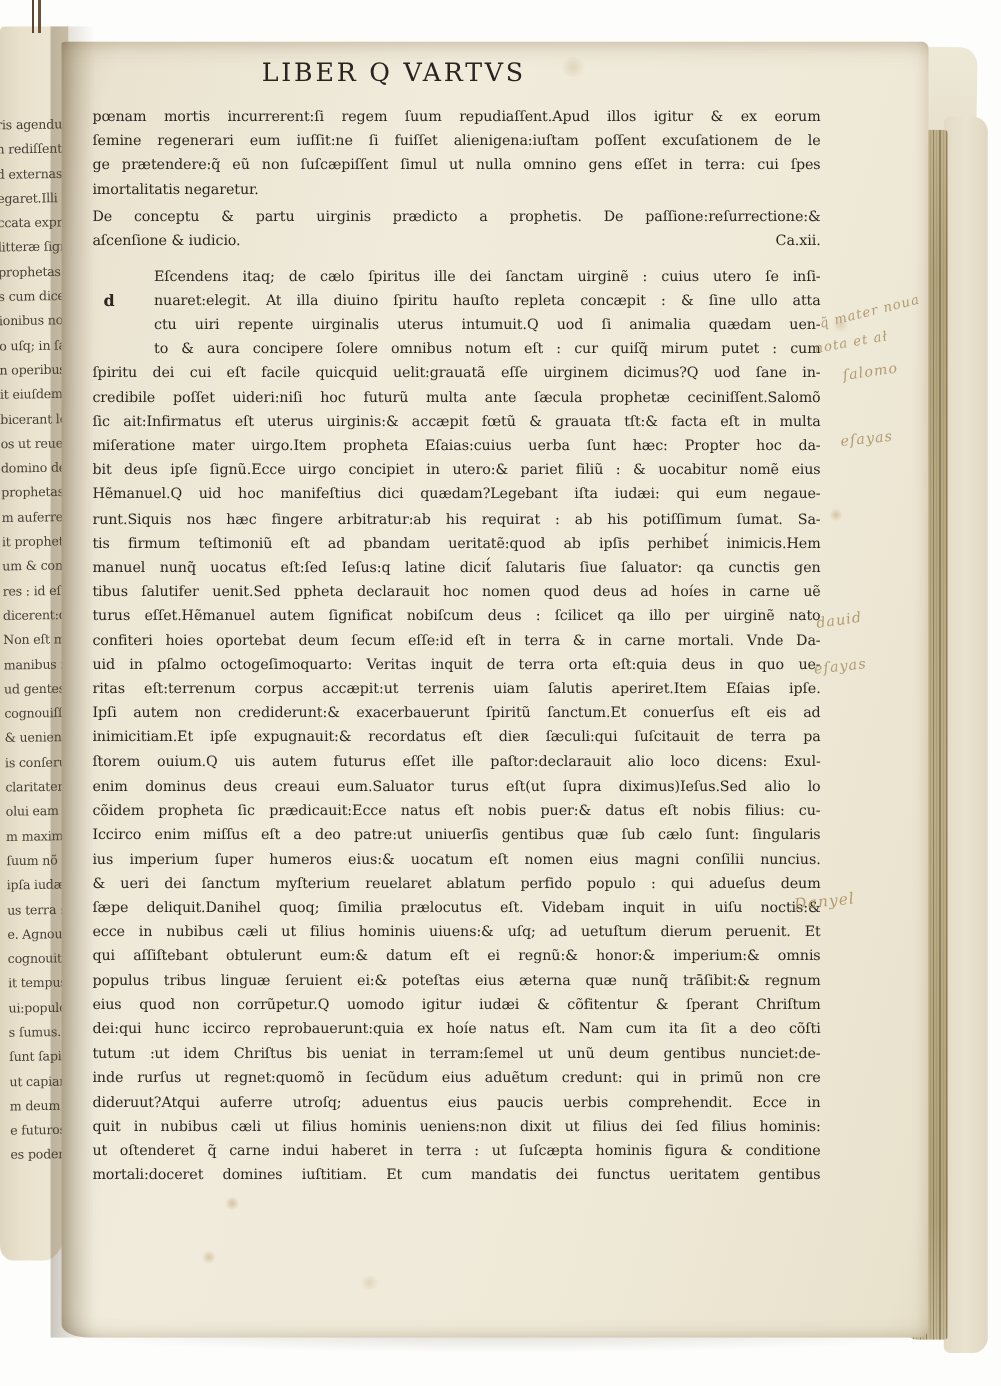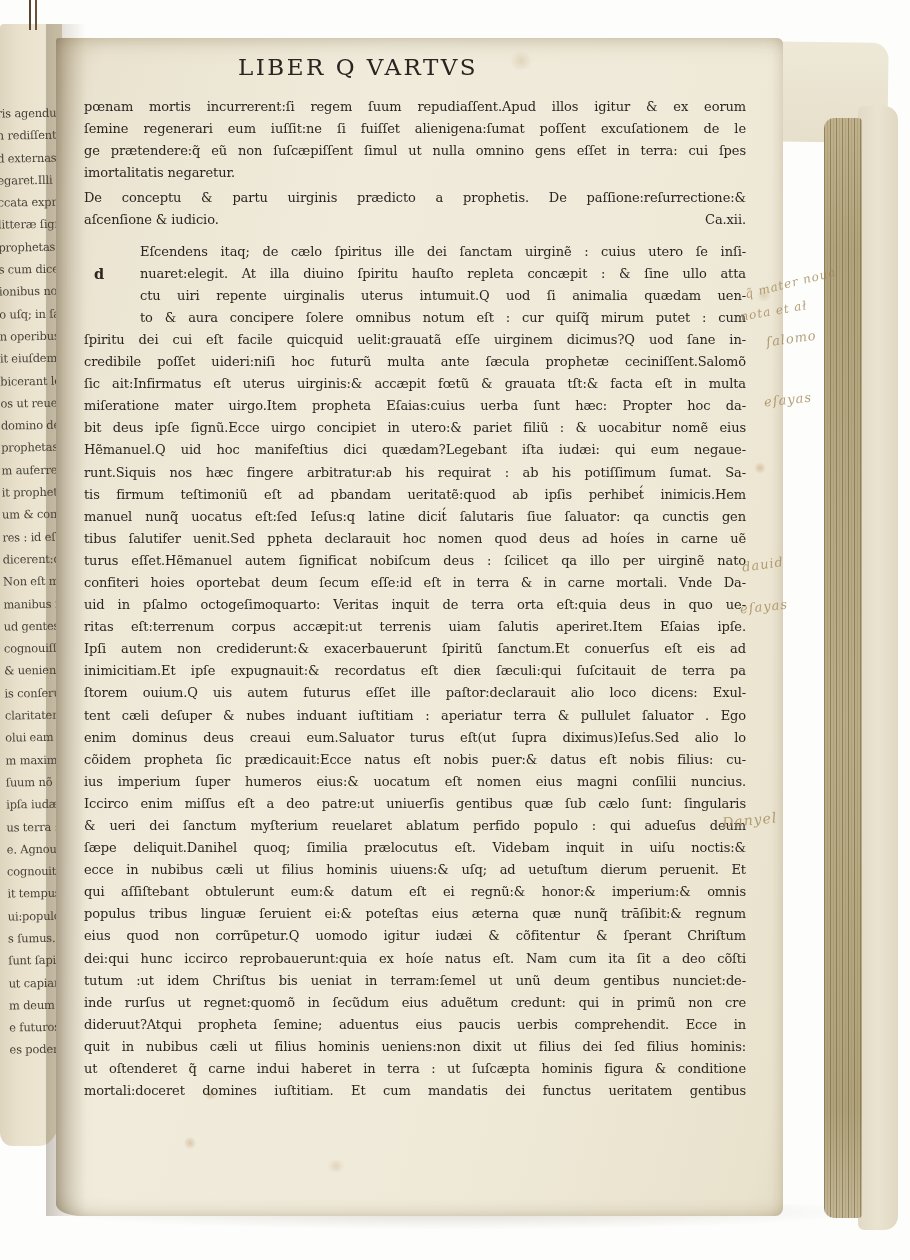--- a/index.html
+++ b/index.html
@@ -31,21 +31,21 @@
     background:linear-gradient(180deg,#eee8d7,#e6dfcb);border-radius:2px 16px 2px 0;transform:rotate(.8deg);}
 
   
   .fore-edge{position:absolute;left:824px;top:118px;width:38px;height:1100px;z-index:2;
     background:
       repeating-linear-gradient(90deg,rgba(104,88,54,.50) 0 1px,rgba(0,0,0,0) 1px 3px,rgba(150,134,98,.35) 3px 4px,rgba(0,0,0,0) 4px 6px),
       linear-gradient(180deg,#c0b28c 0%,#b2a47d 12%,#bbad87 55%,#b0a27a 90%,#c3b694 100%);
     border-radius:10px 4px 4px 10px;}
 
   
-  .page{position:absolute;left:56px;top:38px;width:727px;height:1178px;z-index:3;
+  .page{position:absolute;left:56px;top:38px;width:788px;height:1178px;z-index:3;
     background:linear-gradient(105deg,#ddd3bb 0%,#eae3d0 5%,#f0ebdb 32%,#efe9d8 68%,#e9e2cd 96%,#e4dcc4 100%);
     border-radius:3px 6px 8px 26px / 3px 6px 8px 12px;
     box-shadow:inset 20px 0 30px -20px rgba(80,60,30,.5),inset -8px 0 16px -10px rgba(120,95,60,.28),inset 0 14px 22px -14px rgba(140,120,80,.35),inset 0 -10px 18px -12px rgba(140,120,80,.30);}
 
   .stain{position:absolute;border-radius:50%;pointer-events:none;}
 
   
   .running-title{position:absolute;left:182px;top:16px;font-size:23px;letter-spacing:2.5px;color:#292420;white-space:nowrap;}
 
   
@@ -131,21 +131,21 @@
     <span class="stain" style="left:148px;top:1050px;width:14px;height:12px;background:radial-gradient(circle,rgba(150,100,30,.30),transparent 70%);"></span>
     <span class="stain" style="left:128px;top:1098px;width:12px;height:14px;background:radial-gradient(circle,rgba(150,100,30,.26),transparent 70%);"></span>
     <span class="stain" style="left:270px;top:1122px;width:20px;height:12px;background:radial-gradient(circle,rgba(150,110,40,.16),transparent 70%);"></span>
 
     <div class="running-title">LIBER Q VARTVS</div>
 
     <div class="textblock">
       <div class="para1">
 
       <div class="tline">pœnam mortis incurrerent:ſi regem ſuum repudiaſſent.Apud illos igitur &amp; ex eorum</div>
-          <div class="tline">ſemine regenerari eum iuſſit:ne ſi fuiſſet alienigena:ſumat poſſent excuſationem de le</div>
+          <div class="tline">ſemine regenerari eum iuſſit:ne ſi fuiſſet alienigena:iuſtam poſſent excuſationem de le</div>
           <div class="tline">ge prætendere:q̃ eũ non ſuſcæpiſſent ſimul ut nulla omnino gens eſſet in terra: cui ſpes</div>
           <div class="tline">imortalitatis negaretur.</div>
         </div>
       <div class="heading">
         <div class="tline">De conceptu &amp; partu uirginis prædicto a prophetis. De paſſione:reſurrectione:&amp;</div>
         <div class="tline hrow">
           <span>aſcenſione &amp; iudicio.</span>
           <span>Ca.xii.</span>
         </div>
       </div>
@@ -165,35 +165,34 @@
           <div class="tline">tis firmum teſtimoniũ eſt ad pbandam ueritatẽ:quod ab ipſis perhibet́ inimicis.Hem</div>
           <div class="tline">manuel nunq̃ uocatus eſt:ſed Ieſus:q latine dicit́ ſalutaris ſiue ſaluator: qa cunctis gen</div>
           <div class="tline">tibus ſalutifer uenit.Sed ppheta declarauit hoc nomen quod deus ad hoíes in carne uẽ</div>
           <div class="tline">turus eſſet.Hẽmanuel autem ſignificat nobiſcum deus : ſcilicet qa illo per uirginẽ nato</div>
           <div class="tline">confiteri hoies oportebat deum ſecum eſſe:id eſt in terra &amp; in carne mortali. Vnde Da-</div>
           <div class="tline">uid in pſalmo octogeſimoquarto: Veritas inquit de terra orta eſt:quia deus in quo ue-</div>
           <div class="tline">ritas eſt:terrenum corpus accæpit:ut terrenis uiam ſalutis aperiret.Item Eſaias ipſe.</div>
           <div class="tline">Ipſi autem non crediderunt:&amp; exacerbauerunt ſpiritũ ſanctum.Et conuerſus eſt eis ad</div>
           <div class="tline">inimicitiam.Et ipſe expugnauit:&amp; recordatus eſt dieʀ ſæculi:qui ſuſcitauit de terra pa</div>
           <div class="tline">ſtorem ouium.Q uis autem futurus eſſet ille paſtor:declarauit alio loco dicens:  Exul-</div>
-          <div class="tline">tent cæli deſuper &amp; nubes induant iuſtitiam : aperiatur terra &amp; pullulet ſaluator . Ego</div>
           <div class="tline">enim dominus deus creaui eum.Saluator turus eſt(ut ſupra diximus)Ieſus.Sed alio lo</div>
           <div class="tline">cõidem propheta ſic prædicauit:Ecce natus eſt nobis puer:&amp; datus eſt nobis filius: cu-</div>
+          <div class="tline">Iccirco enim miſſus eſt a deo patre:ut uniuerſis gentibus quæ ſub cælo ſunt: ſingularis</div>
           <div class="tline">ius imperium ſuper humeros eius:&amp; uocatum eſt nomen eius magni conſilii nuncius.</div>
-          <div class="tline">Iccirco enim miſſus eſt a deo patre:ut uniuerſis gentibus quæ ſub cælo ſunt: ſingularis</div>
           <div class="tline">&amp; ueri dei ſanctum myſterium reuelaret ablatum perfido populo : qui adueſus deum</div>
           <div class="tline">ſæpe deliquit.Danihel quoq; ſimilia prælocutus eſt. Videbam inquit in uiſu noctis:&amp;</div>
           <div class="tline">ecce in nubibus cæli ut filius hominis uiuens:&amp; uſq; ad uetuſtum dierum peruenit.  Et</div>
           <div class="tline">qui aſſiſtebant obtulerunt eum:&amp; datum eſt ei regnũ:&amp; honor:&amp; imperium:&amp; omnis</div>
           <div class="tline">populus tribus linguæ ſeruient ei:&amp; poteſtas eius æterna quæ nunq̃ trāſibit:&amp; regnum</div>
           <div class="tline">eius quod non corrũpetur.Q uomodo igitur iudæi &amp; cõfitentur &amp; ſperant Chriſtum</div>
           <div class="tline">dei:qui hunc iccirco reprobauerunt:quia ex hoíe natus eſt. Nam cum ita ſit a deo cõſti</div>
           <div class="tline">tutum :ut idem Chriſtus bis ueniat in terram:ſemel ut unũ deum gentibus nunciet:de-</div>
           <div class="tline">inde rurſus ut regnet:quomõ in ſecũdum eius aduẽtum credunt: qui in primũ non cre</div>
-          <div class="tline">dideruut?Atqui propheta ſemine; aduentus eius paucis uerbis comprehendit. Ecce in</div>
+          <div class="tline">dideruut?Atqui auferre utroſq; aduentus eius paucis uerbis comprehendit. Ecce in</div>
           <div class="tline">quit in nubibus cæli ut filius hominis ueniens:non dixit ut filius dei ſed filius hominis:</div>
           <div class="tline">ut oſtenderet q̃ carne indui haberet in terra : ut ſuſcæpta hominis figura &amp; conditione</div>
           <div class="tline">mortali:doceret domines iuſtitiam.  Et cum mandatis dei functus ueritatem gentibus</div>
         </div>
       <div class="guide-letter">d</div>
     </div>
   </div>
 
   <div class="gutter"></div>
 

